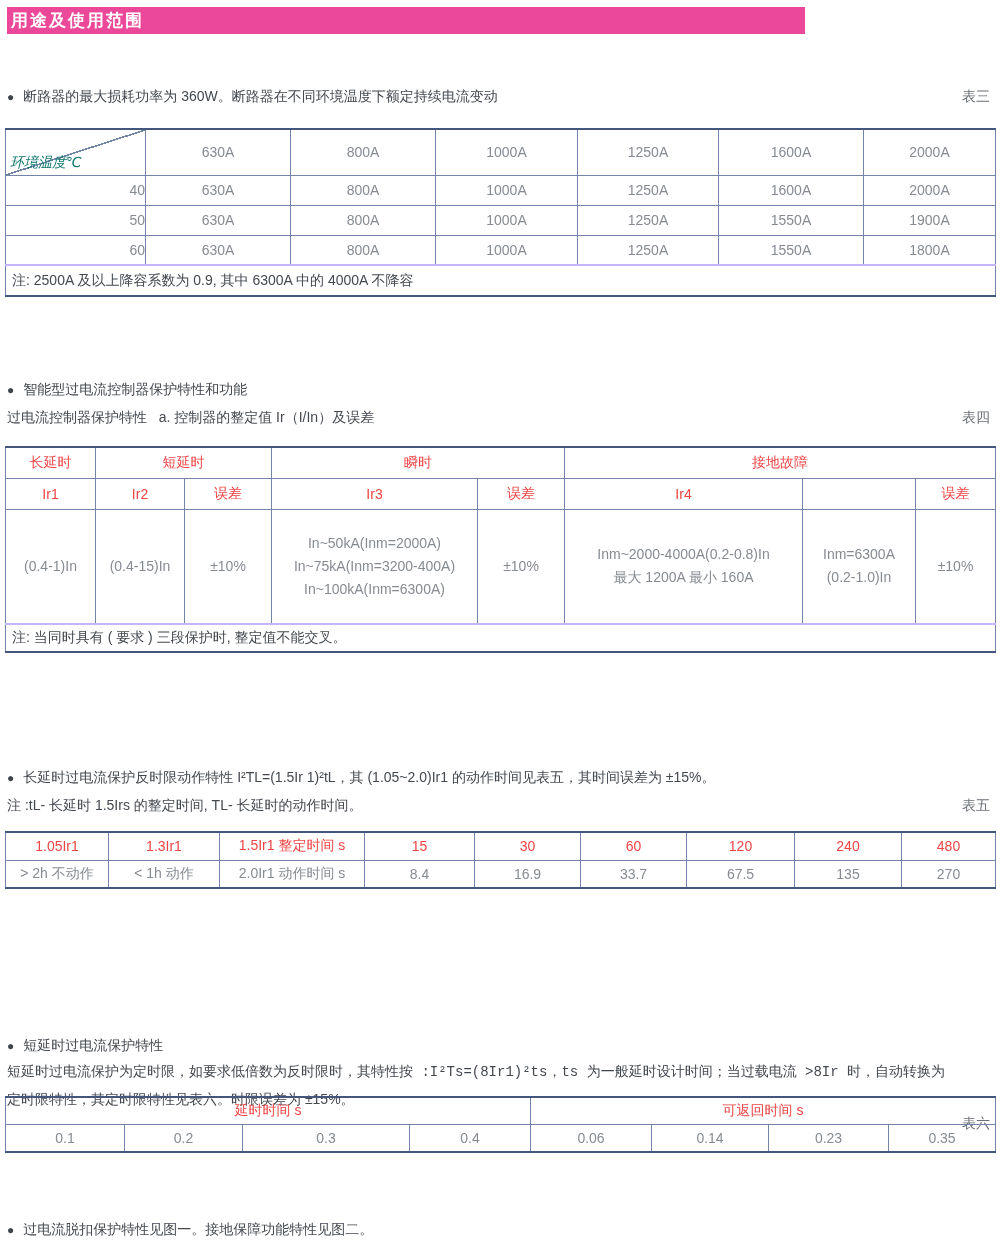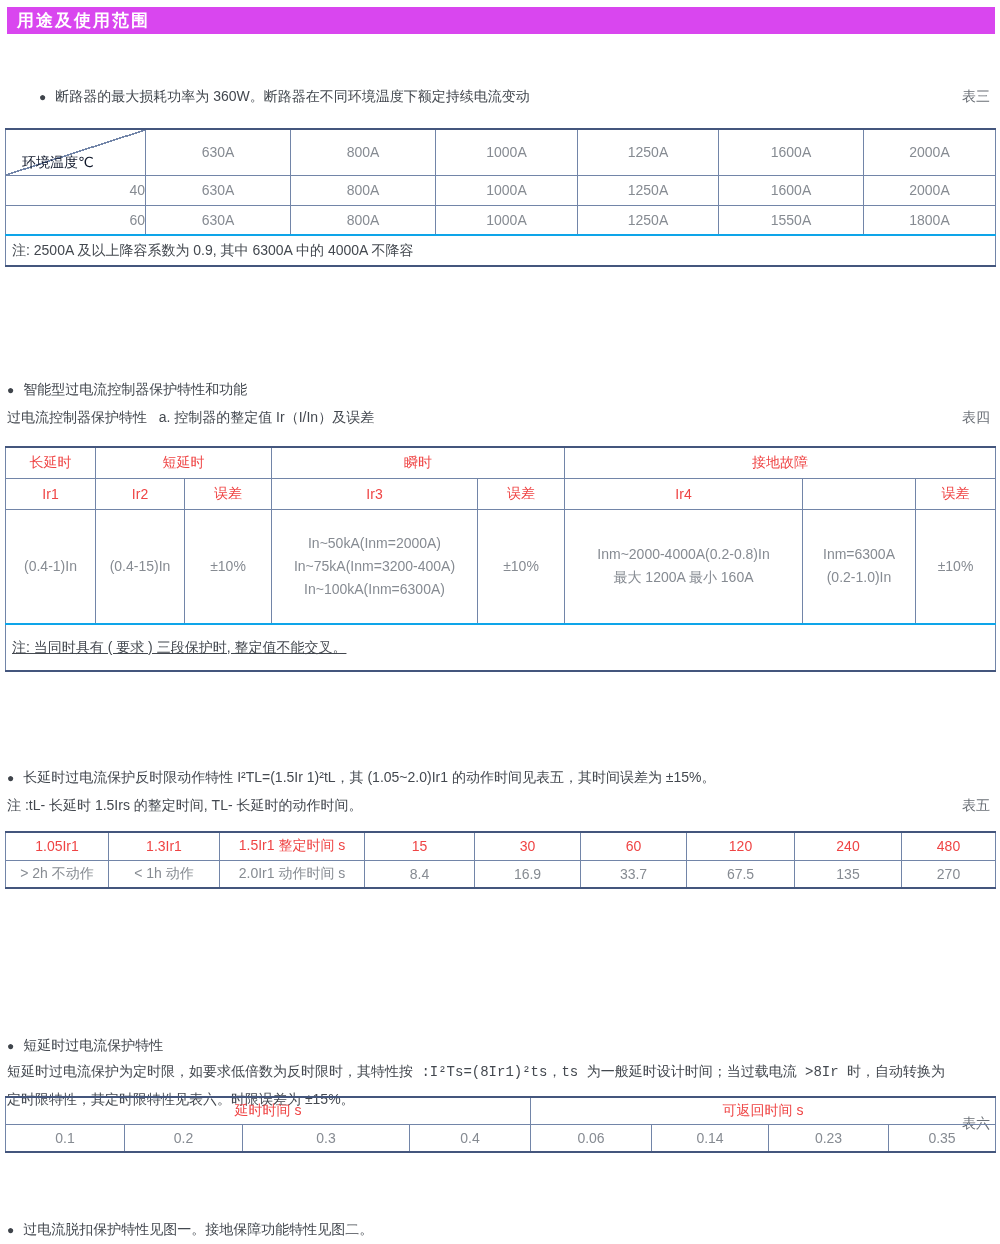--- a/index.html
+++ b/index.html
@@ -3,24 +3,24 @@
 <meta charset="utf-8">
 <style>
   * { margin:0; padding:0; box-sizing:border-box; }
   html,body { background:#fff; }
   body {
     width:1000px; height:1244px; position:relative;
     font-family:"Liberation Sans","DejaVu Sans",sans-serif;
     color:#43484f;
   }
   .titlebar {
-    position:absolute; left:7px; top:7px; width:988px; height:27px;
-    background:#d946ef; color:#ffffff;
+    position:absolute; left:7px; top:7px; width:798px; height:27px;
+    background:#ec4899; color:#ffffff;
     font-size:17px; font-weight:bold; letter-spacing:2px;
-    line-height:27px; padding-left:10px;
+    line-height:27px; padding-left:4px;
   }
   .text-line {
     position:absolute; left:7px; font-size:14px; color:#43484f; white-space:pre;
   }
   .text-line .dot { font-size:12px; margin-right:9px; color:#3f444b; }
   .caption {
     position:absolute; right:10px; font-size:14px; color:#6b7077; white-space:pre;
   }
   table {
     position:absolute; left:5px; width:990px;
@@ -28,44 +28,44 @@
     border-top:2px solid #44567d; border-bottom:2px solid #44567d;
     border-left:1px solid #7285a8; border-right:1px solid #7285a8;
   }
   td {
     border:1px solid #7285a8; text-align:center; vertical-align:middle;
     color:#868b92; overflow:hidden; padding:0;
   }
   td.dark { color:#ef4444; }
   td.left { text-align:right; padding-left:10px; }
   tr.note-row td {
-    text-align:left; padding-left:6px; color:#43484f; border-top:2px solid #0ea5e9;
+    text-align:left; padding-left:6px; color:#43484f; border-top:2px solid #c4b5fd;
   }
   td.diag { position:relative; }
   .diag-line {
     position:absolute; left:0; top:0; width:100%; height:100%;
     background:linear-gradient(to bottom right,
       transparent calc(50% - 0.8px), #7285a8 calc(50% - 0.8px),
       #7285a8 calc(50% + 0.8px), transparent calc(50% + 0.8px));
   }
   .diag-label {
-    position:absolute; left:16px; bottom:3px; color:#0f172a; font-size:14px;
+    position:absolute; left:4px; bottom:3px; color:#0f766e; font-size:14px;font-style:italic;
   }
   .cell-line { line-height:23px; }
   #table3 { top:128px; }
   #table4 { top:446px; }
   #table5 { top:831px; }
   #table6 { top:1096px; }
 </style>
 </head>
 <body>
 
 <div class="titlebar">用途及使用范围</div>
 
-<div class="text-line" style="top:88px;margin-left:32px;"><span class="dot">●</span><span>断路器的最大损耗功率为 360W。断路器在不同环境温度下额定持续电流变动</span></div>
+<div class="text-line" style="top:88px;"><span class="dot">●</span><span>断路器的最大损耗功率为 360W。断路器在不同环境温度下额定持续电流变动</span></div>
 <div class="caption" style="top:88px;">表三</div>
 
 <table id="table3">
   <colgroup>
       <col style="width:140px">
       <col style="width:145px">
       <col style="width:145px">
       <col style="width:142px">
       <col style="width:141px">
       <col style="width:145px">
@@ -85,20 +85,29 @@
     <td>2000A</td>
   </tr>
   <tr style="height:30px;">
     <td class="left">40</td>
     <td>630A</td>
     <td>800A</td>
     <td>1000A</td>
     <td>1250A</td>
     <td>1600A</td>
     <td>2000A</td>
+  </tr>
+  <tr style="height:30px;">
+    <td class="left">50</td>
+    <td>630A</td>
+    <td>800A</td>
+    <td>1000A</td>
+    <td>1250A</td>
+    <td>1550A</td>
+    <td>1900A</td>
   </tr>
   <tr style="height:30px;">
     <td class="left">60</td>
     <td>630A</td>
     <td>800A</td>
     <td>1000A</td>
     <td>1250A</td>
     <td>1550A</td>
     <td>1800A</td>
   </tr>
@@ -153,21 +162,21 @@
     <td>
       <div class="cell-line">Inm~2000-4000A(0.2-0.8)In</div>
       <div class="cell-line">最大 1200A 最小 160A</div>
     </td>
     <td>
       <div class="cell-line">Inm=6300A</div>
       <div class="cell-line">(0.2-1.0)In</div>
     </td>
     <td>±10%</td>
   </tr>
-  <tr class="note-row" style="height:47px;text-decoration:underline;">
+  <tr class="note-row" style="height:28px;">
     <td colspan="8">注: 当同时具有 ( 要求 ) 三段保护时, 整定值不能交叉。</td>
   </tr>
 </tbody>
   </table>
 
 <div class="text-line" style="top:769px;"><span class="dot">●</span><span>长延时过电流保护反时限动作特性 I²TL=(1.5Ir 1)²tL，其 (1.05~2.0)Ir1 的动作时间见表五，其时间误差为 ±15%。</span></div>
 <div class="text-line" style="top:797px;">注 :tL- 长延时 1.5Irs 的整定时间, TL- 长延时的动作时间。</div>
 <div class="caption" style="top:797px;">表五</div>
 
 <table id="table5">

